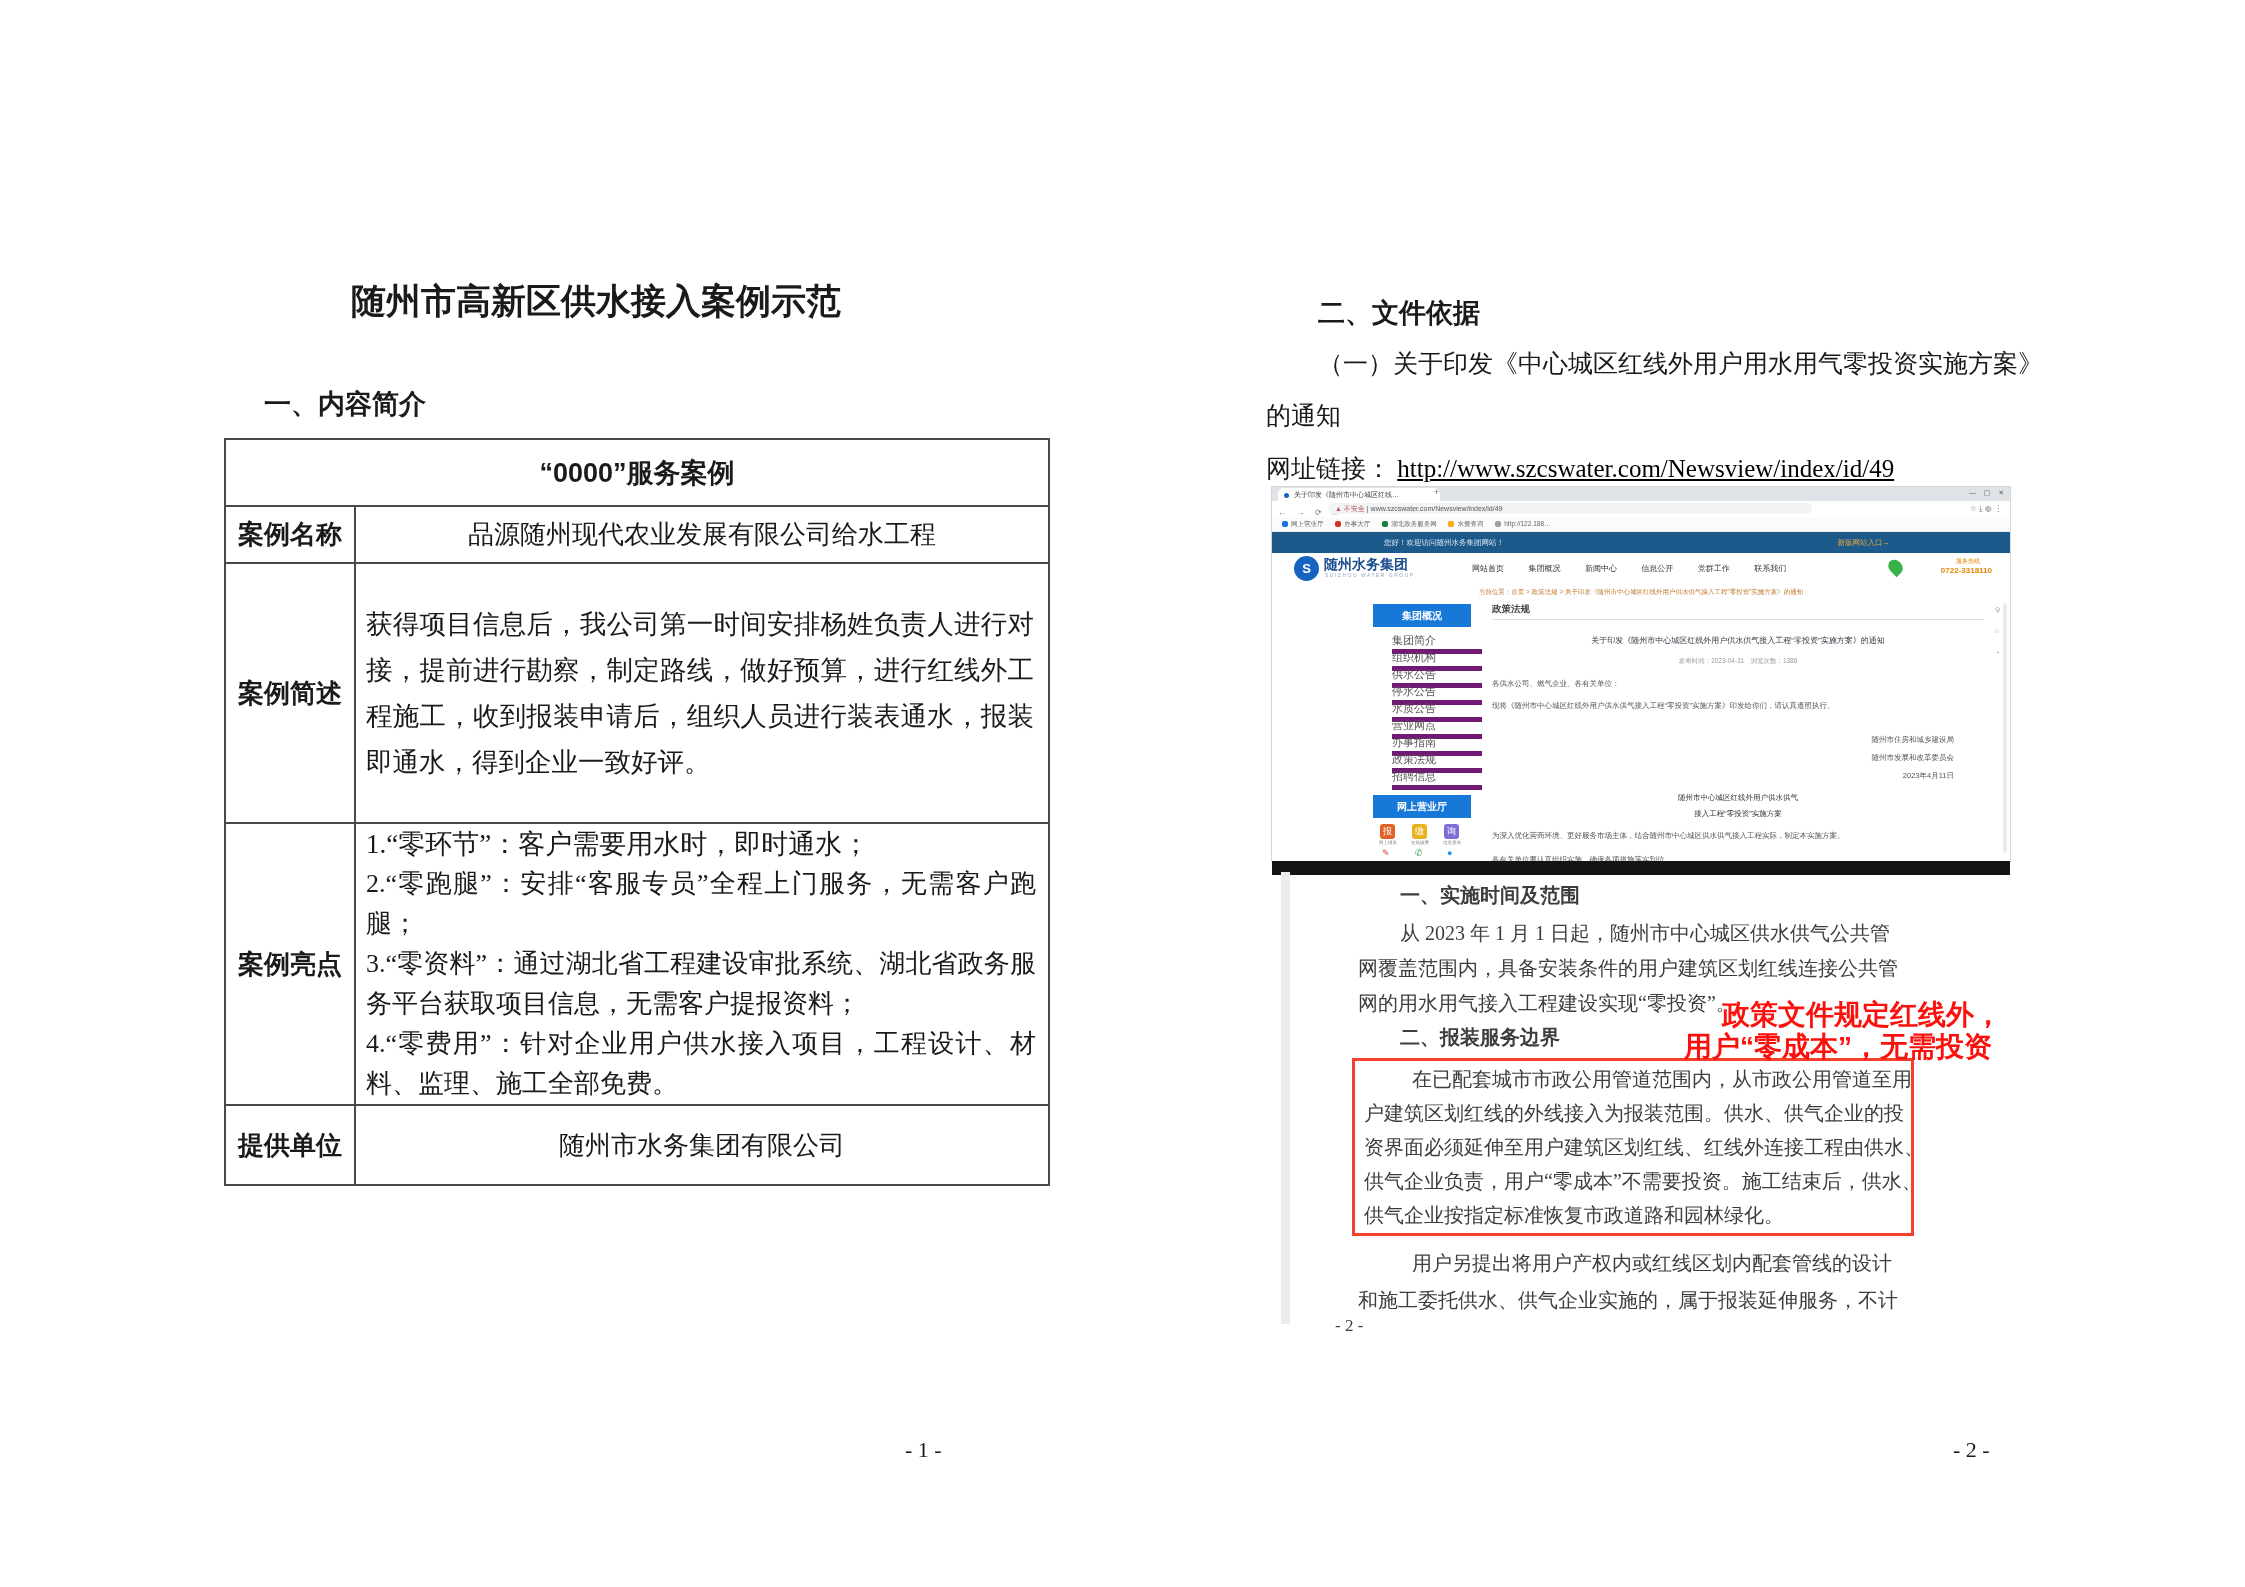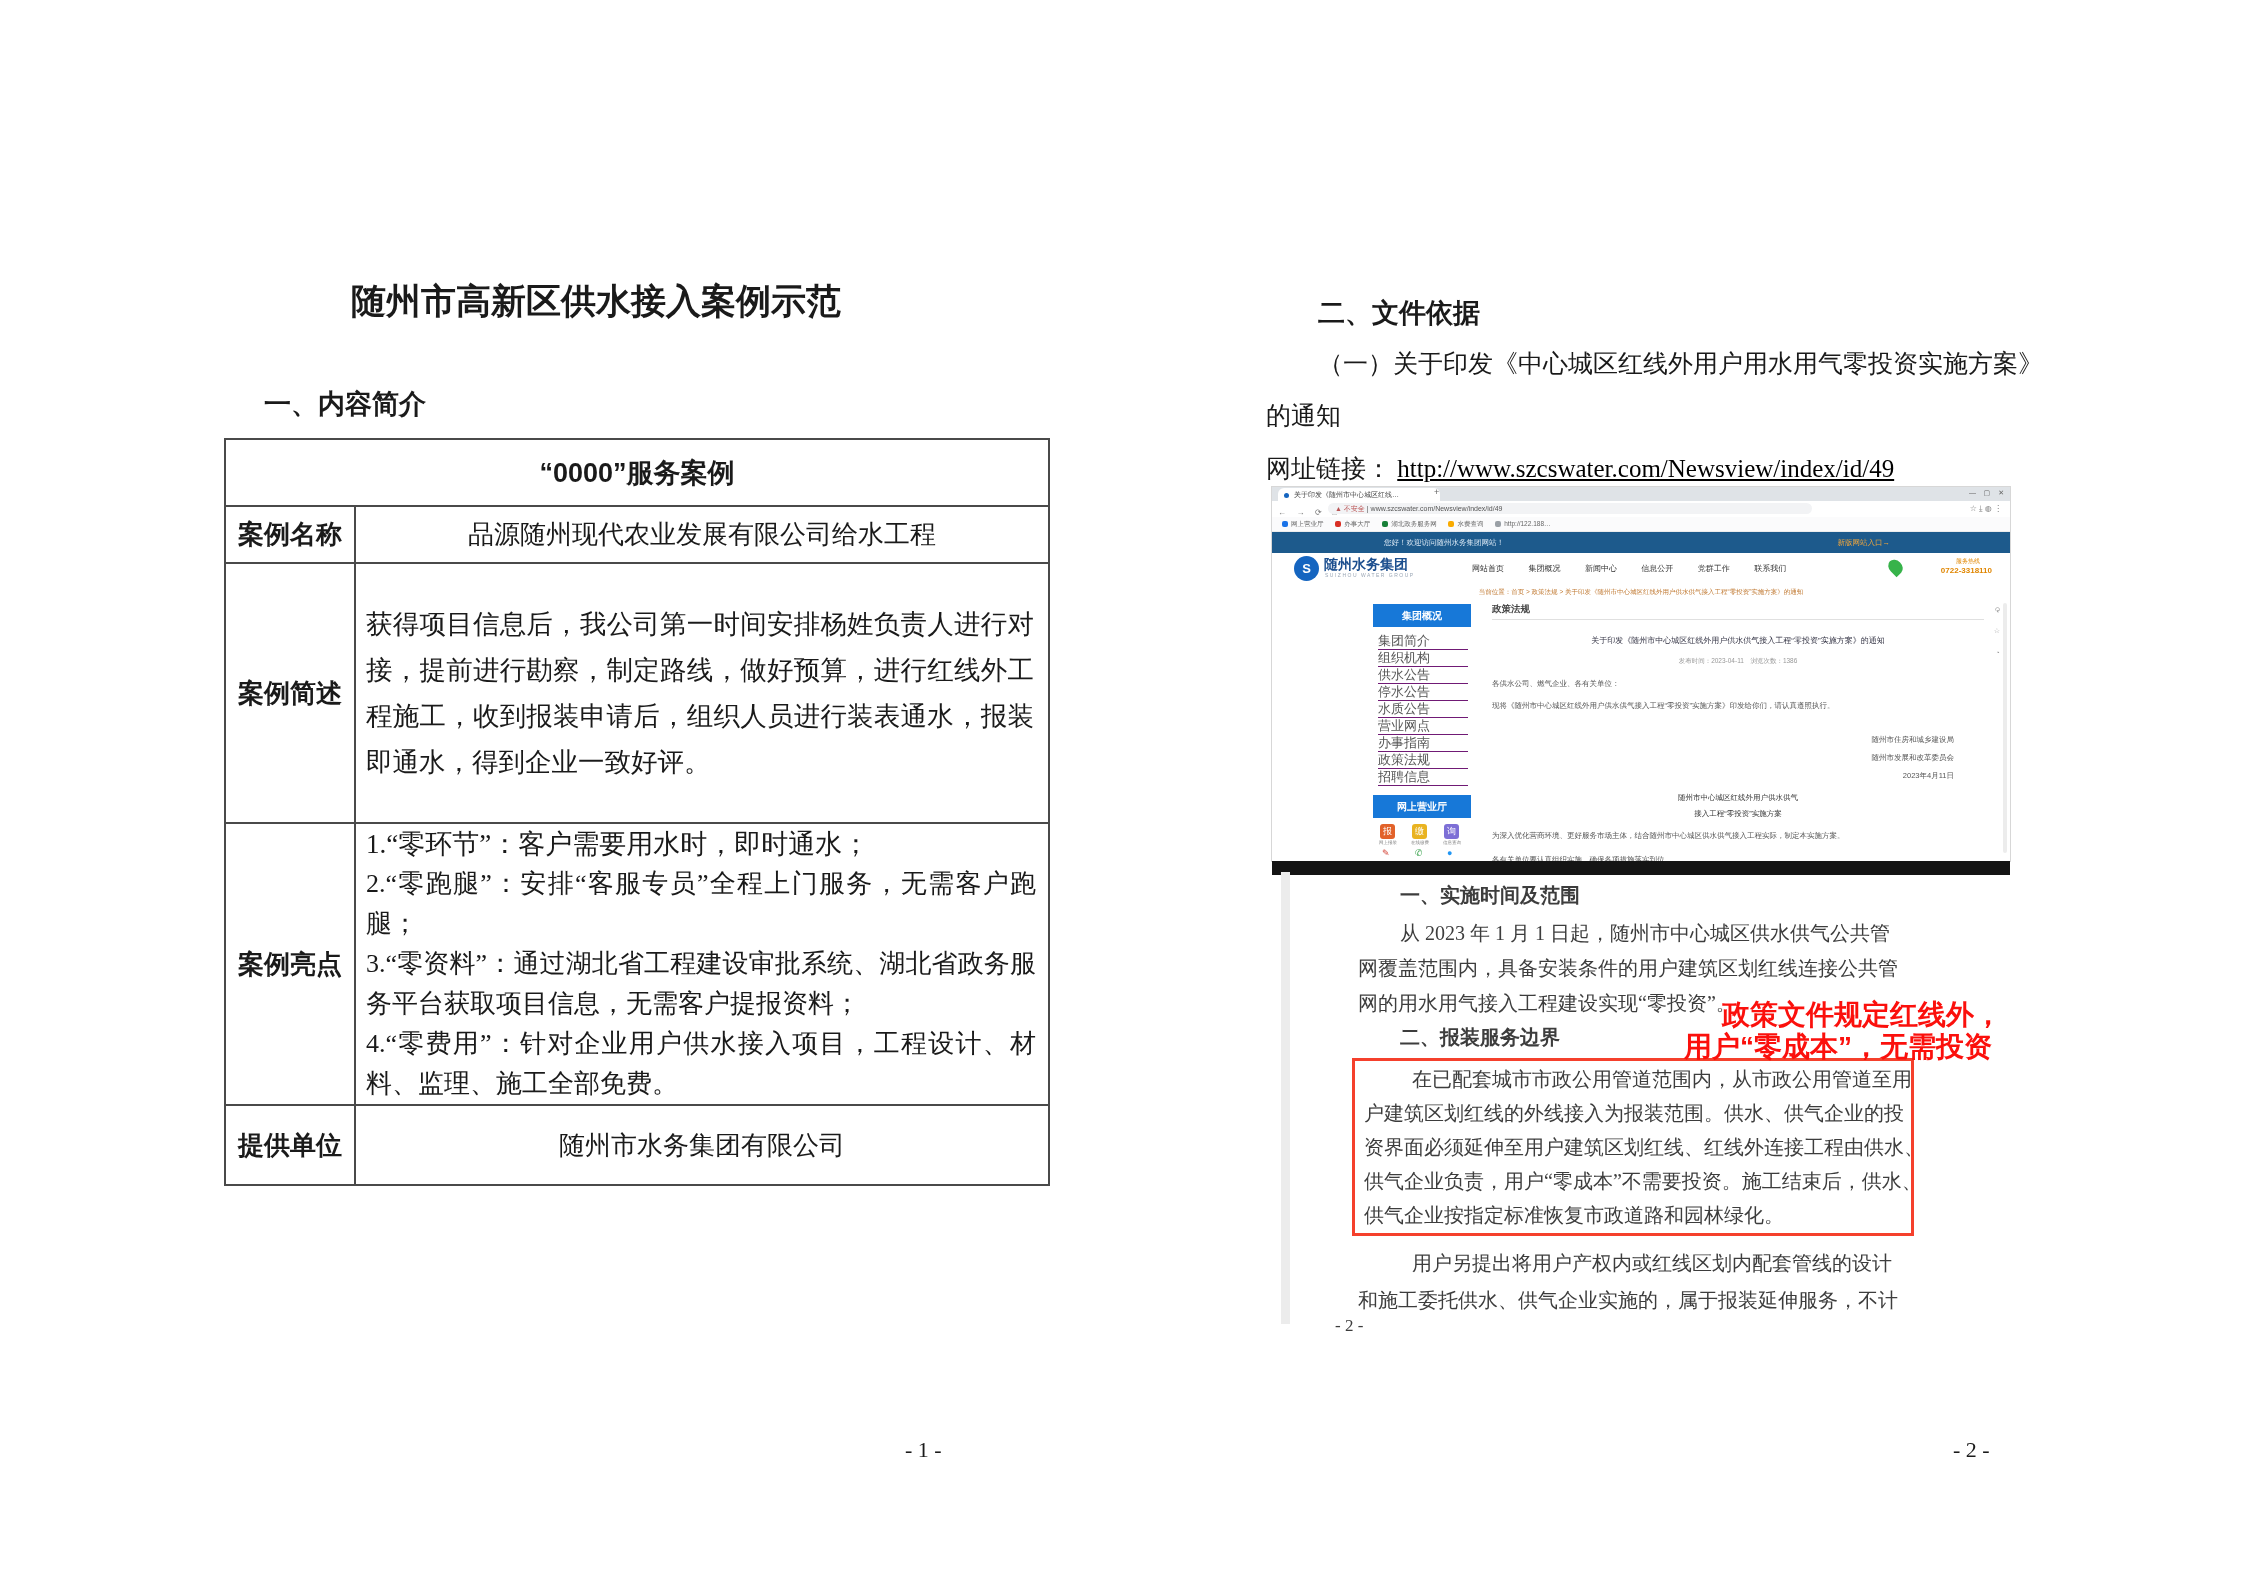--- a/index.html
+++ b/index.html
@@ -47,21 +47,21 @@
   .logo-sub{position:absolute;left:53px;top:19px;font-size:5px;letter-spacing:1.5px;color:#9aa6b5;white-space:nowrap;}
   .navitem{display:inline-block;font-size:8px;color:#333;margin:0 10px;line-height:31px;}
   .hot-icon{position:absolute;right:108px;top:6px;width:13px;height:16px;background:#37b34a;
             border-radius:50% 50% 50% 0;transform:rotate(-45deg);}
   .hot-t1{position:absolute;right:30px;top:4px;font-size:6px;color:#e08600;}
   .hot-t2{position:absolute;right:18px;top:13px;font-size:8px;color:#e08600;font-weight:bold;}
   .marquee{top:97px;height:15px;background:#fff;font-size:6.5px;color:#c07830;line-height:15px;text-align:center;
            white-space:nowrap;overflow:hidden;}
   .sb-btn{position:absolute;left:101px;width:98px;height:23px;background:#1778d8;color:#fff;
           font-size:10px;font-weight:bold;text-align:center;line-height:23px;}
-  .sb-item{position:absolute;left:106px;width:90px;font-size:13px;color:#555;border-bottom:1px solid #701a75;
+  .sb-item{position:absolute;left:120px;width:90px;font-size:11px;color:#555;border-bottom:5px solid #701a75;
            line-height:17px;}
   .tile{position:absolute;width:15px;height:15px;border-radius:3px;color:#fff;font-size:9px;text-align:center;line-height:15px;}
   .cap{position:absolute;font-size:4.5px;color:#888;width:24px;text-align:center;}
   .ct{position:absolute;left:220px;width:492px;}
   .ct-tab{font-size:9.5px;font-weight:bold;color:#444;}
   .ct-rule{position:absolute;left:220px;width:492px;height:1px;background:#e0e0e0;}
   .ct-line{position:absolute;left:220px;width:492px;font-size:7.5px;color:#555;}
   .scrollbar{position:absolute;right:3px;top:116px;width:4px;height:250px;background:#ececec;border-radius:2px;}
   .side-ico{position:absolute;right:9px;font-size:7px;color:#9a9a9a;}
   #shot-bottom{position:absolute;left:1272px;top:861px;width:738px;height:14px;background:#141414;}

